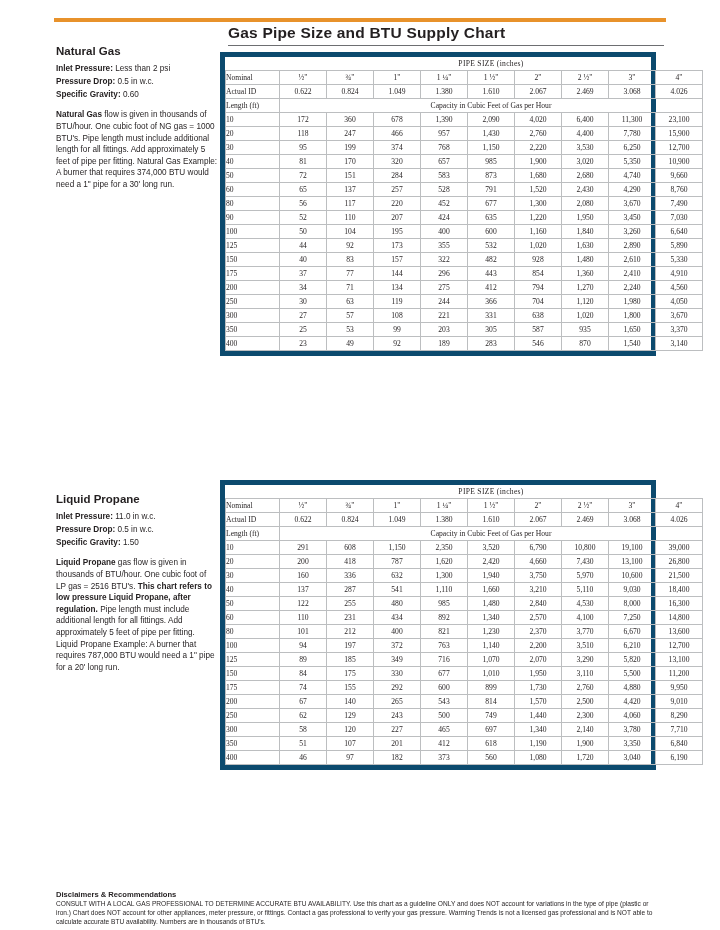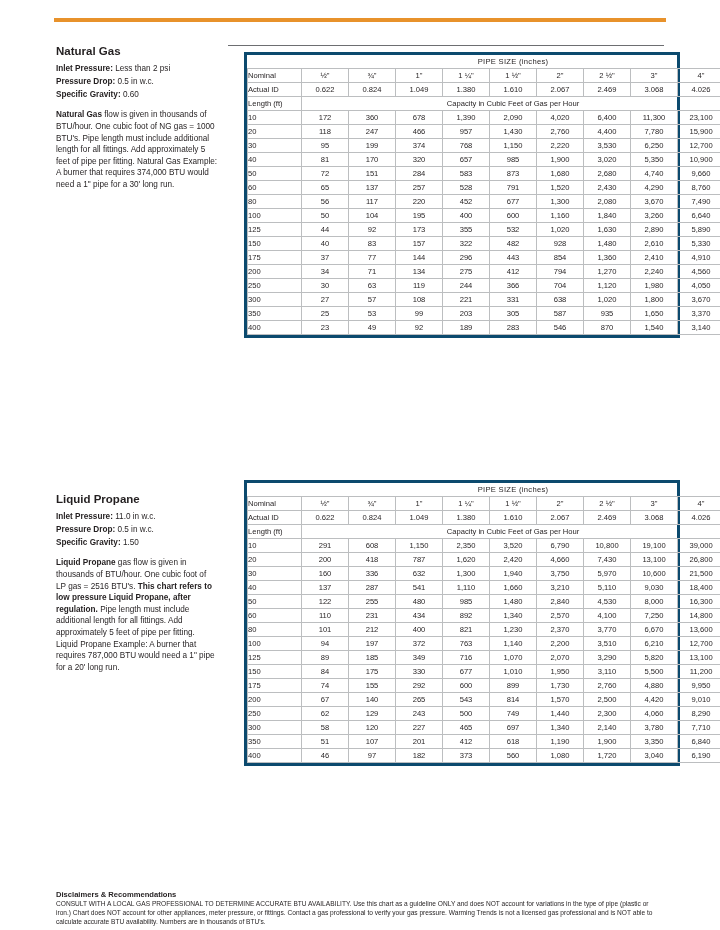--- a/index.html
+++ b/index.html
@@ -70,24 +70,25 @@
   .spec-line b { font-weight: bold; text-align: right; }
   .para {
     margin-top: 9px;
     text-align: left;
   }
   .para b { font-weight: bold; }
 
   
   .table-wrap {
     position: absolute;
-    left: 244px;
+    left: 220px;
     width: 436px;
-    border: 3px solid #0c4a6e;
+    border: 5px solid #0c4a6e;
     box-sizing: border-box;
+    font-family: Liberation Serif, serif;
   }
   .table-wrap.ng { top: 52px; }
   .table-wrap.lp { top: 480px; }
 
   table.chart {
     border-collapse: collapse;
     width: 100%;
     table-layout: fixed;
     font-size: 7.6px;
     color: #231f20;
@@ -143,20 +144,21 @@
     color: #808285;
     margin-top: 2px;
   }
 </style>
 </head>
 <body>
 
 <div class="page">
 
   <div class="top-rule"></div>
+  <div class="doc-title">Gas Pipe Size and BTU Supply Chart</div>
   <div class="title-rule"></div>
 
   <div class="left-col ng">
     <div class="section-head">Natural Gas</div>
     <div class="spec-line">
       <b>Inlet Pressure:</b>
       <span>Less than 2 psi</span>
     </div>
     <div class="spec-line">
       <b>Pressure Drop:</b>
@@ -315,20 +317,32 @@
             <td>117</td>
             <td>220</td>
             <td>452</td>
             <td>677</td>
             <td>1,300</td>
             <td>2,080</td>
             <td>3,670</td>
             <td>7,490</td>
           </tr>
           <tr>
+            <td class="lbl">90</td>
+            <td>52</td>
+            <td>110</td>
+            <td>207</td>
+            <td>424</td>
+            <td>635</td>
+            <td>1,220</td>
+            <td>1,950</td>
+            <td>3,450</td>
+            <td>7,030</td>
+          </tr>
+          <tr>
             <td class="lbl">100</td>
             <td>50</td>
             <td>104</td>
             <td>195</td>
             <td>400</td>
             <td>600</td>
             <td>1,160</td>
             <td>1,840</td>
             <td>3,260</td>
             <td>6,640</td>

